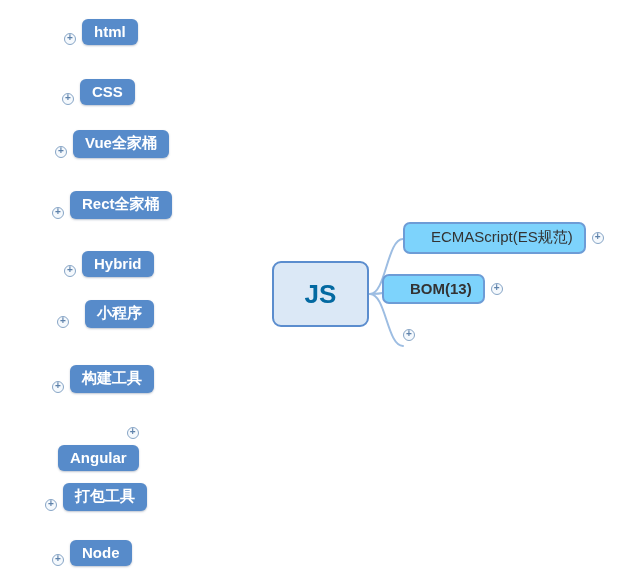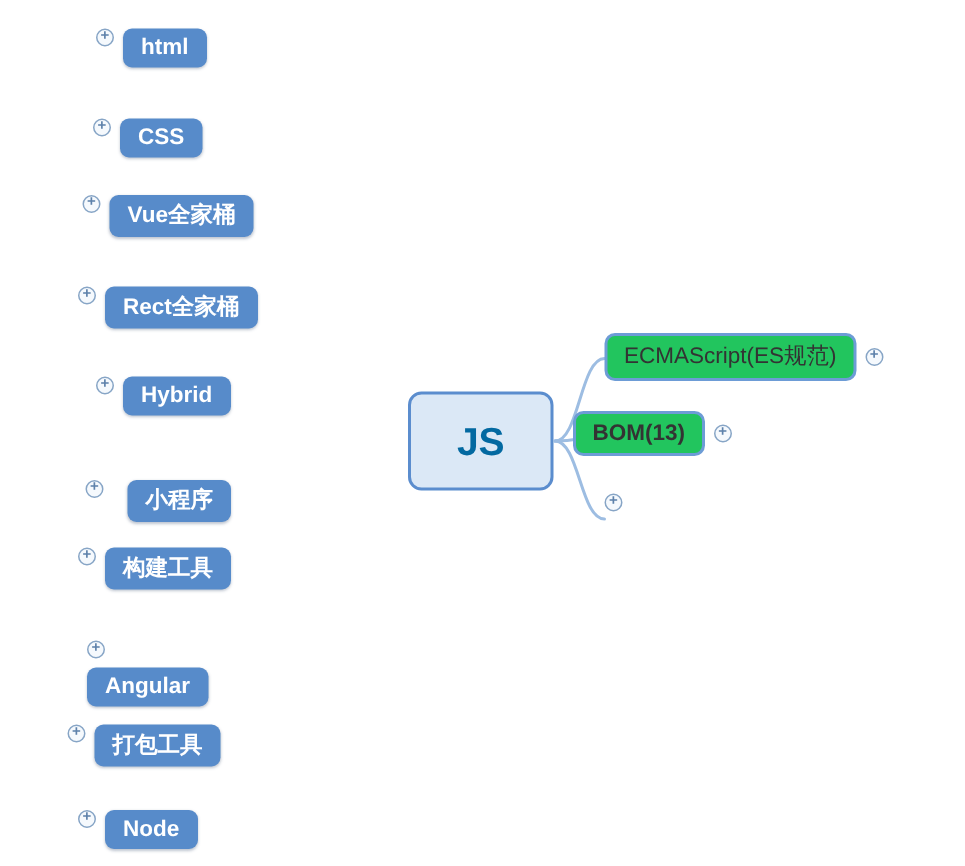--- a/index.html
+++ b/index.html
@@ -11,21 +11,21 @@
     width: 643px;
     height: 577px;
     background: #ffffff;
     overflow: hidden;
   }
 
   
   .row {
     position: absolute;
     display: flex;
-    align-items: flex-start;
+    align-items: flex-end;
     gap: 6px;
   }
 
   .expander {
     width: 12px;
     height: 12px;
     border-radius: 50%;
     border: 1px solid #87a5c6;
     background: #f5f9fd;
     position: relative;
@@ -54,21 +54,21 @@
     box-shadow: 0 1px 2px rgba(70, 90, 120, 0.35);
     white-space: nowrap;
     cursor: pointer;
   }
 
   .r1  { top: 19px;  left: 64px; }
   .r2  { top: 79px;  left: 62px; }
   .r3  { top: 130px; left: 55px; }
   .r4  { top: 191px; left: 52px; }
   .r5  { top: 251px; left: 64px; }
-  .r6  { top: 320px; left: 57px; gap: 16px; }
+  .r6  { top: 300px; left: 57px; gap: 16px; }
   .r7  { top: 365px; left: 52px; }
   .r8  { top: 427px; left: 58px; flex-direction: column; }
   .r9  { top: 483px; left: 45px; }
   .r10 { top: 540px; left: 52px; }
 
   
   .root-topic {
     position: absolute;
     left: 272px;
     top: 261px;
@@ -90,24 +90,24 @@
     position: absolute;
     display: flex;
     align-items: center;
     gap: 6px;
   }
   .t1 { top: 222px; left: 403px; }
   .t2 { top: 274px; left: 382px; font-weight: bold; }
   .t3 { top: 329px; left: 403px; }
 
   .topic {
-    background: #22c55e;
+    background: #7dd3fc;
     border: 2px solid #6d9cd6;
     border-radius: 7px;
-    padding: 4px 11px 5px 11px;
+    padding: 4px 11px 5px 26px;
     font-size: 15px;
     color: #333333;
     white-space: nowrap;
     cursor: pointer;
   }
 
   .connectors {
     position: absolute;
     left: 368px;
     top: 225px;

